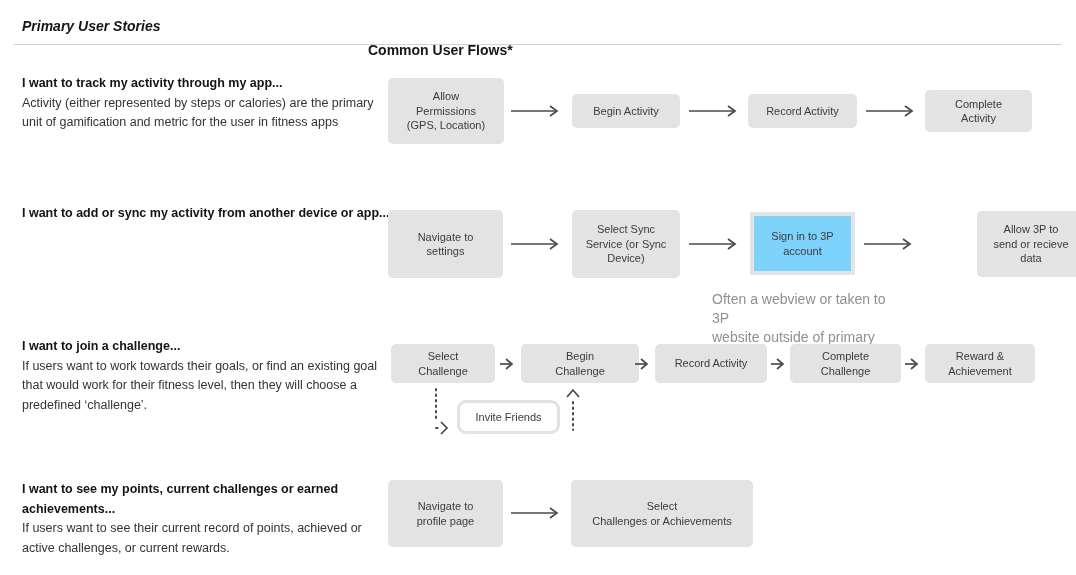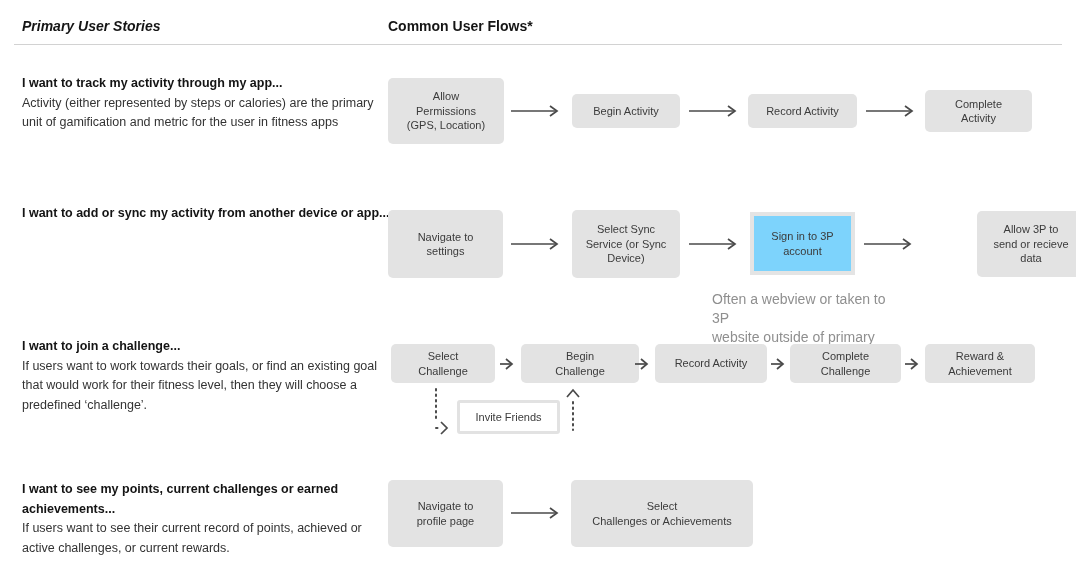--- a/index.html
+++ b/index.html
@@ -4,37 +4,37 @@
 <style>
   html,body { margin:0; padding:0; background:#ffffff; }
   .canvas {
     position:relative; width:1076px; height:575px; background:#ffffff;
     font-family:"Liberation Sans", sans-serif; overflow:hidden;
   }
   .col-header {
     position:absolute; top:18px; font-size:14px; font-weight:bold; color:#151515;
   }
   .col-header.left { left:22px;font-style:italic; }
-  .col-header.right { left:388px; }
+  .col-header.right { left:368px;margin-top:24px; }
   .divider {
     position:absolute; left:14px; top:44px; width:1048px; height:1px; background:#d2d2d2;
   }
   .story {
     position:absolute; left:22px; width:368px;
     font-size:12.5px; line-height:19.5px; color:#333333;
   }
   .story-title { font-weight:bold; color:#141414; }
   .fbox {
     position:absolute; background:#e3e3e3; border-radius:5px;
     display:flex; align-items:center; justify-content:center;
     text-align:center; font-size:11px; line-height:14.5px; color:#3b3b3b;
     white-space:pre-line; box-sizing:border-box; padding:4px;
   }
   .fbox.hl  { background:#7dd3fc; border:4px solid #e4e4e4; border-radius:0; }
-  .fbox.hl2 { background:#ffffff; border:3px solid #e2e2e2; border-radius:3px; }
+  .fbox.hl2 { background:#ffffff; border:3px solid #e2e2e2; border-radius:9px; }
   .arrow { position:absolute; }
   .arrow svg, .dotted svg { display:block; }
   .note {
     position:absolute; left:712px; top:290px; width:190px; text-align:left;
     font-size:14px; line-height:19px; color:#8f8f8f; white-space:pre-line;
   }
   .dotted { position:absolute; }
   svg .st { stroke:#4a4a4a; fill:none; stroke-width:1.7; }
   svg .dt { stroke:#4a4a4a; fill:none; stroke-width:2; stroke-dasharray:1.5 4; stroke-linecap:round; }
 </style>

